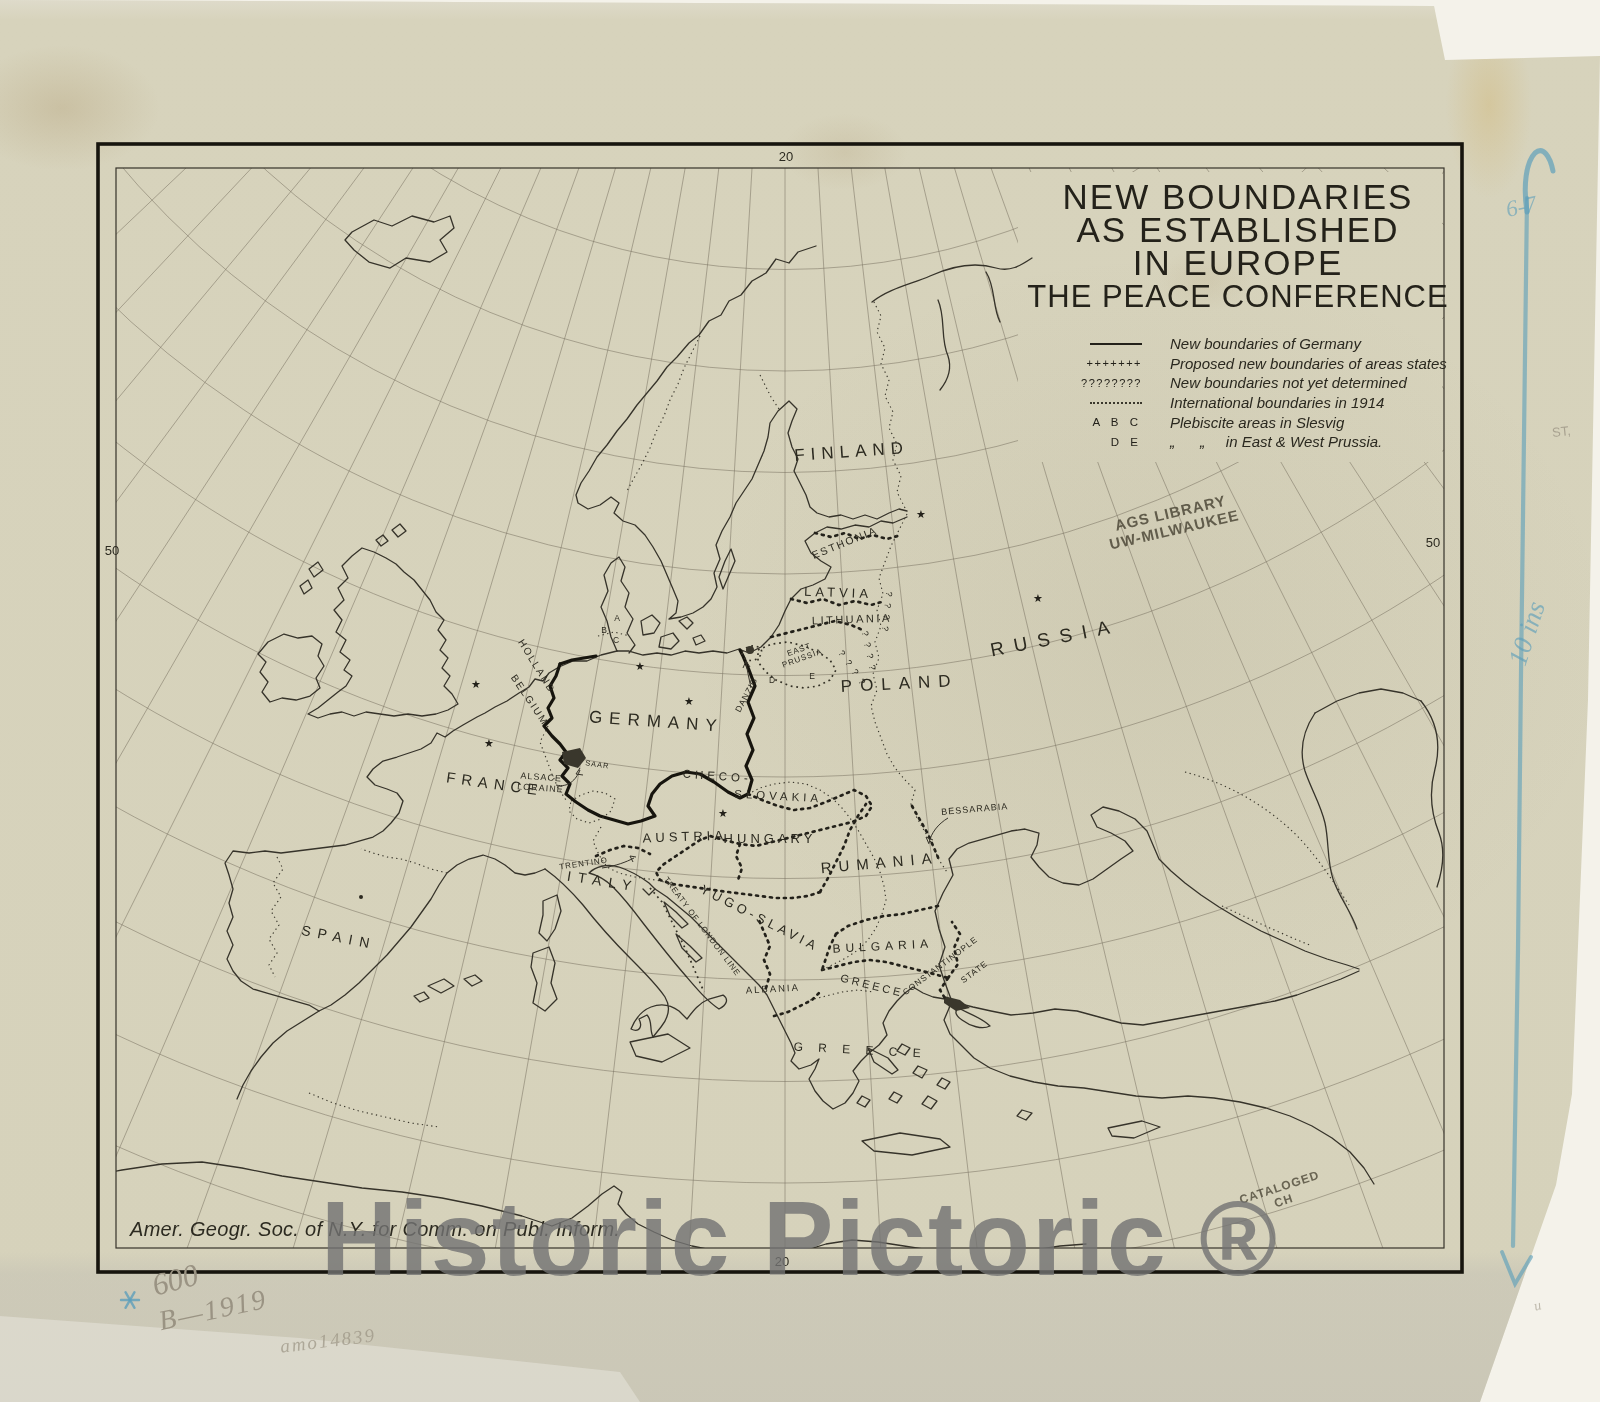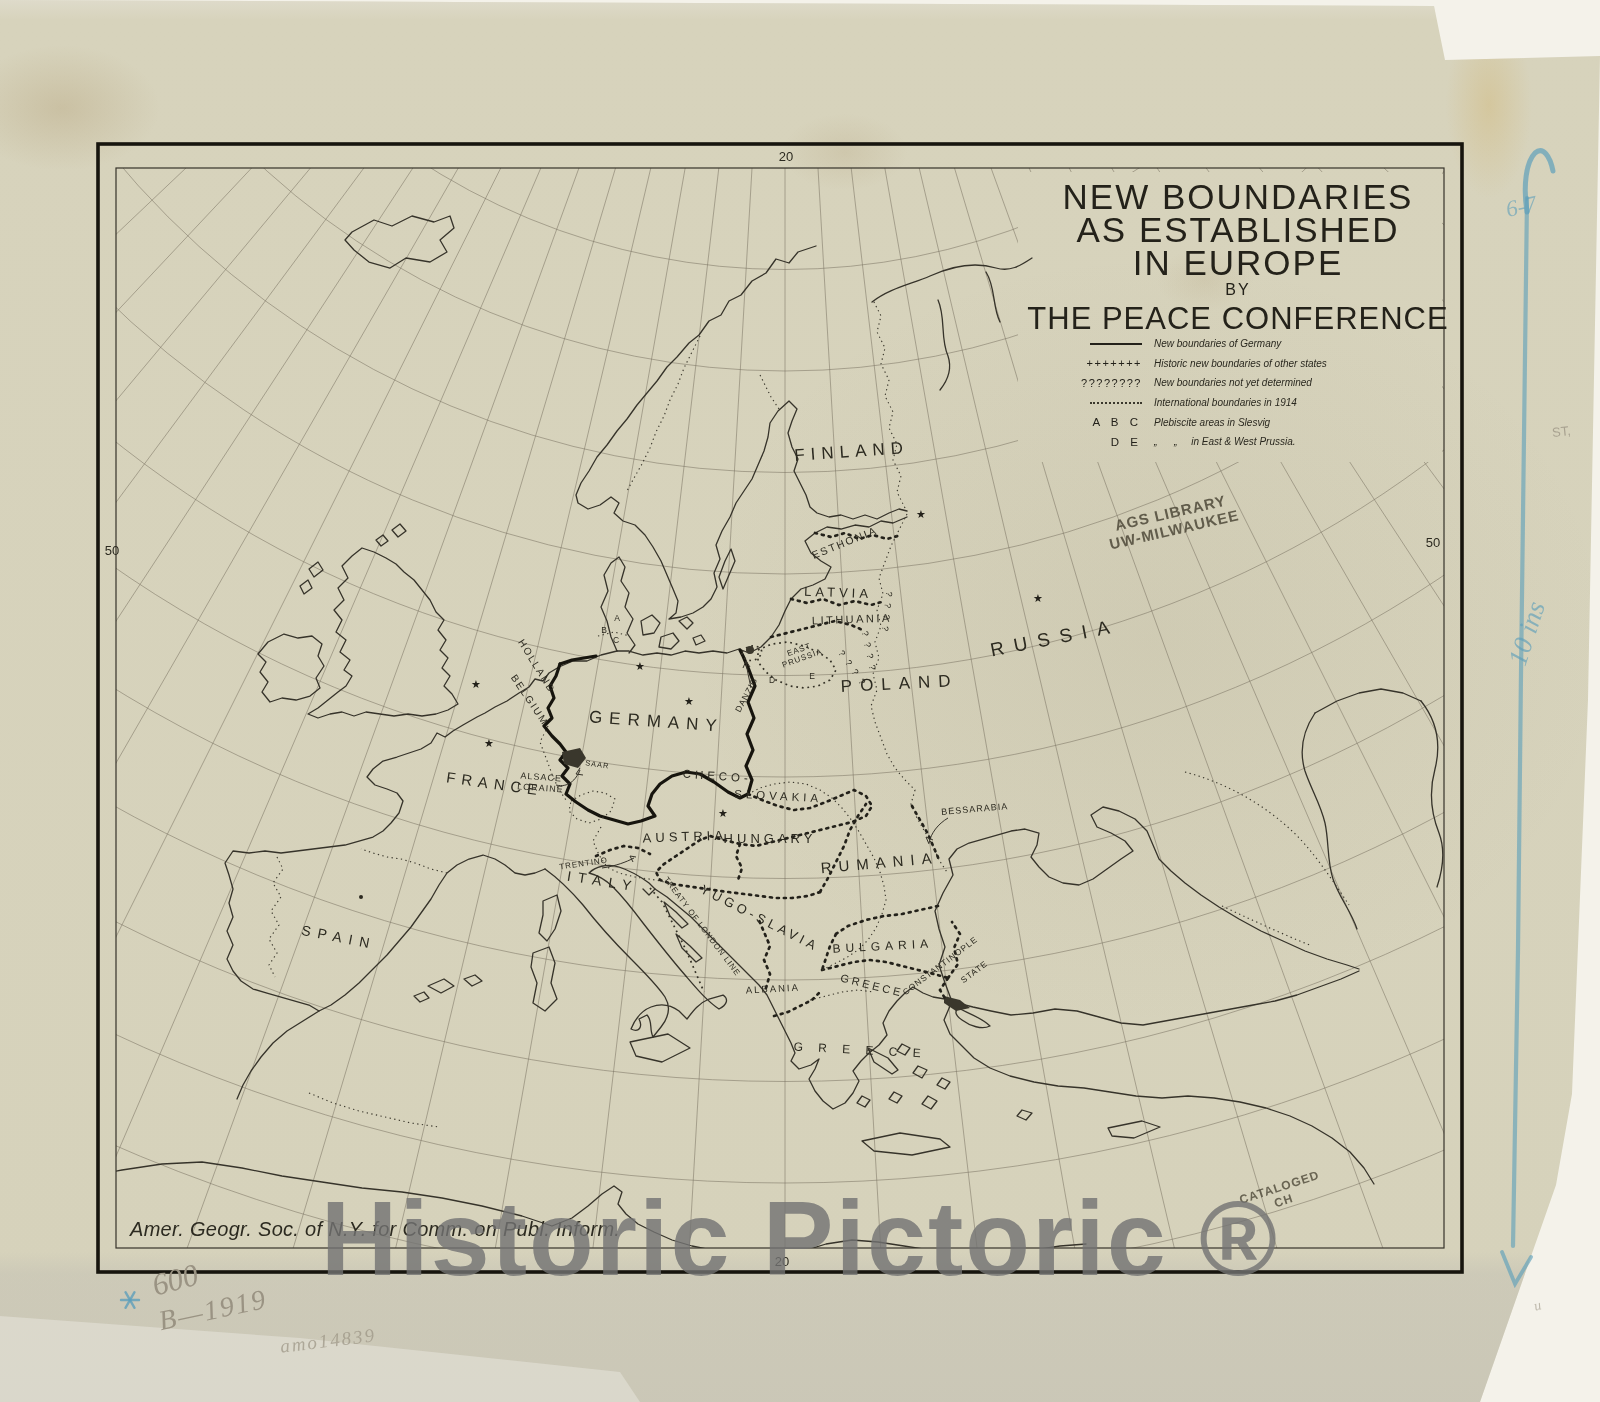--- a/index.html
+++ b/index.html
@@ -37,21 +37,21 @@
   .t-big{font-size:35px;letter-spacing:2px;line-height:33px;}
   .t-by{font-size:16px;letter-spacing:2px;line-height:22px;}
   .t-last{font-size:31px;letter-spacing:1px;line-height:36px;}
   #legend{left:1060px;top:334px;color:#2a281f;}
   .lrow{display:flex;align-items:center;height:19.6px;}
   .lsw{width:82px;display:flex;justify-content:flex-end;align-items:center;color:#23211a;}
   .lsw .line{width:52px;border-top:2.5px solid #23211a;}
   .lsw .dotted{width:52px;border-top:2px dotted #3a372c;}
   .lsw .glyphs{font-size:11px;letter-spacing:1.5px;}
   .lsw .keys{font-size:11.5px;letter-spacing:4px;text-align:center;}
-  .llab{margin-left:12px;font-style:italic;font-size:10px;white-space:pre;}
+  .llab{margin-left:28px;font-style:italic;font-size:15px;white-space:pre;}
   #credit{left:130px;top:1218px;font-style:italic;font-size:20px;color:#2c2a20;letter-spacing:.3px;}
   .stamp{font-weight:700;color:#4e4939;text-align:center;line-height:17px;}
   #stamp-lib{left:1106px;top:504px;transform:rotate(-13deg);font-size:15px;letter-spacing:1px;opacity:.85;}
   #stamp-cat{left:1240px;top:1180px;transform:rotate(-18deg);font-size:12px;letter-spacing:1px;line-height:14px;opacity:.8;}
   .pencil{font-family:"Liberation Serif",serif;font-style:italic;color:#9a9383;}
   #p600{left:152px;top:1262px;font-size:31px;transform:rotate(-15deg);}
   #pb1919{left:158px;top:1294px;font-size:28px;transform:rotate(-12deg);letter-spacing:2px;}
   #pcode{left:280px;top:1330px;font-size:19px;transform:rotate(-7deg);opacity:.7;letter-spacing:2px;}
   #pst{left:1552px;top:424px;font-size:13px;transform:rotate(-6deg);opacity:.6;font-family:"Liberation Sans",sans-serif;color:#8a8274;}
   #pu{left:1534px;top:1298px;font-size:14px;transform:rotate(-15deg);opacity:.6;}
@@ -285,36 +285,35 @@
         <line class="blue" stroke-width="2.4" opacity="0.8" x1="121" y1="1300" x2="139" y2="1300"></line>
         <line class="blue" stroke-width="2.4" opacity="0.8" x1="125.5" y1="1292.20577136594" x2="134.5" y2="1307.79422863406"></line>
         <line class="blue" stroke-width="2.4" opacity="0.8" x1="134.5" y1="1292.20577136594" x2="125.5" y2="1307.79422863406"></line>
       </g>
   </svg>
 
   <div class="abs" id="title">
     <div class="t-big">NEW BOUNDARIES</div>
     <div class="t-big">AS ESTABLISHED</div>
     <div class="t-big">IN EUROPE</div>
-    <div class="t-by">BY</div>
     <div class="t-last">THE PEACE CONFERENCE</div>
   </div>
 
   <div class="abs" id="legend">
     <div class="lrow">
       <span class="lsw">
           <span class="line"></span>
         </span>
       <span class="llab">New boundaries of Germany</span>
     </div>
     <div class="lrow">
       <span class="lsw glyphs">
           <span class="glyphs">+++++++</span>
         </span>
-      <span class="llab">Historic new boundaries of other states</span>
+      <span class="llab">Proposed new boundaries of areas states</span>
     </div>
     <div class="lrow">
       <span class="lsw">
           <span class="glyphs">????????</span>
         </span>
       <span class="llab">New boundaries not yet determined</span>
     </div>
     <div class="lrow">
       <span class="lsw">
           <span class="dotted"></span>

